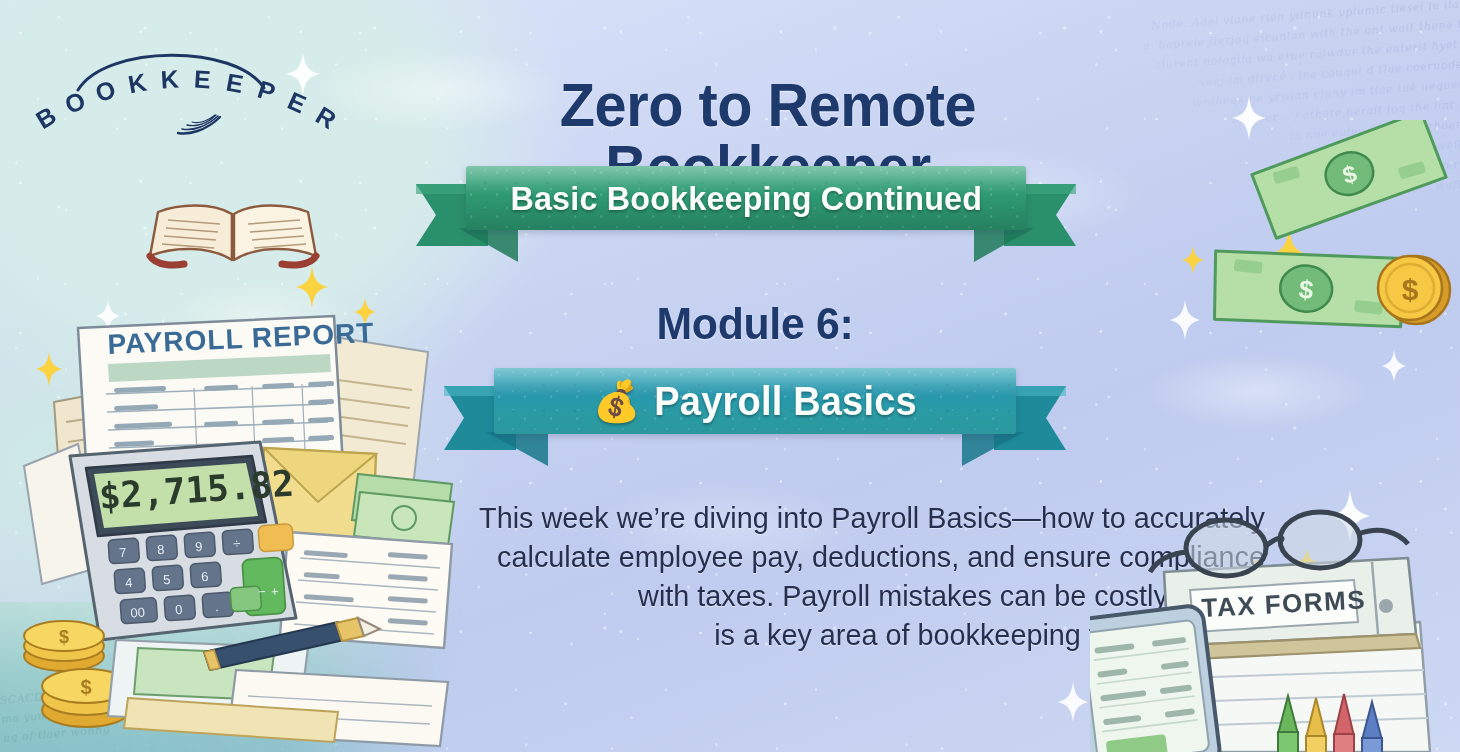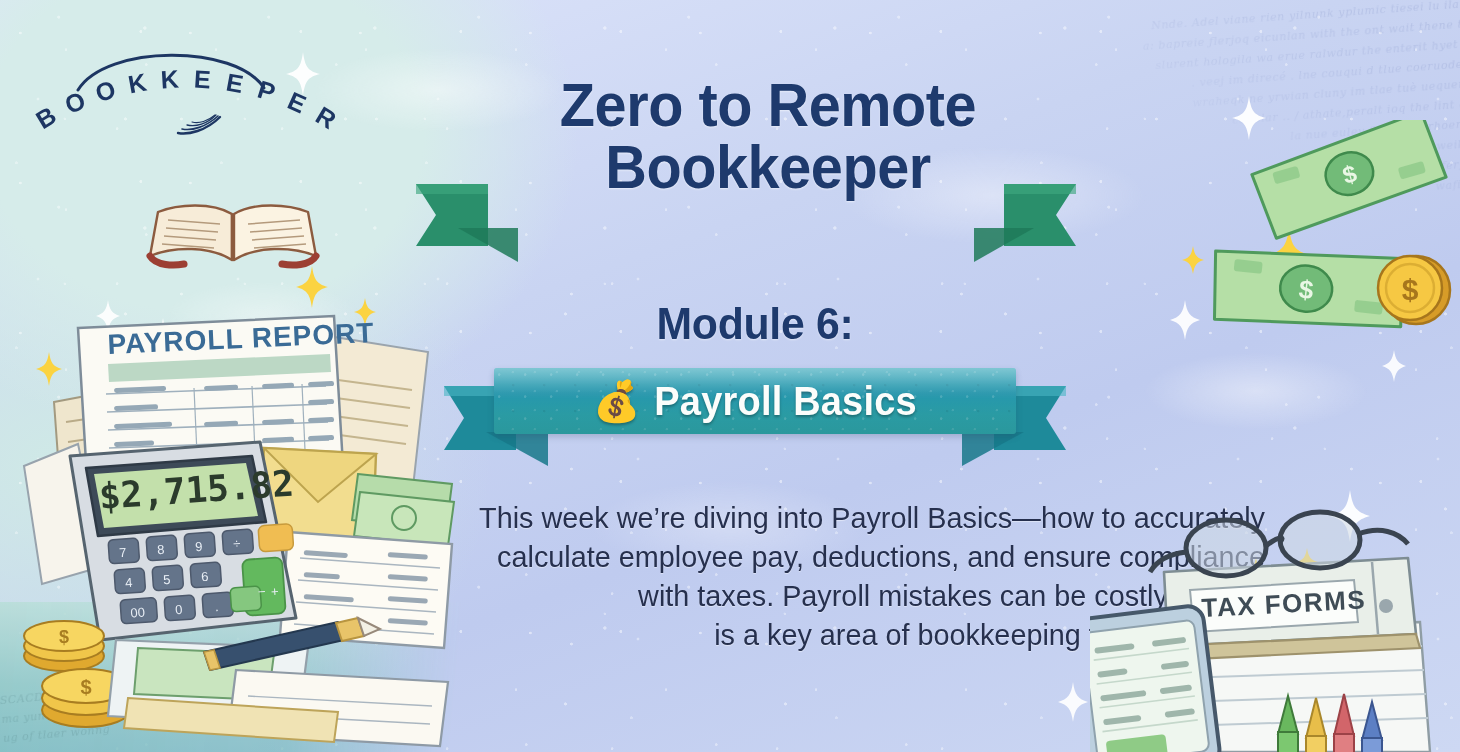--- a/index.html
+++ b/index.html
@@ -349,20 +349,27 @@
     </div>
     <div class="fold" style="left:42px;top:62px;">
       <svg width="60" height="34" viewBox="0 0 60 34">
           <path d="M0 0 L60 0 L60 34 Z" fill="#1f7a59" opacity=".85"></path>
         </svg>
     </div>
     <div class="fold" style="right:42px;top:62px;">
       <svg width="60" height="34" viewBox="0 0 60 34">
           <path d="M60 0 L0 0 L0 34 Z" fill="#1f7a59" opacity=".85"></path>
         </svg>
+    </div>
+    <div class="band">
+      <div class="noise"></div>
+      <div class="glossy"></div>
+      <div class="label">
+        <span>Basic Bookkeeping Continued</span>
+      </div>
     </div>
   </div>
 
   <div class="module">Module 6:</div>
 
   <div class="ribbon" id="ribbon-teal">
     <div class="tail" style="left:0;">
       <svg width="72" height="64" viewBox="0 0 72 64">
           <path d="M0 0 L72 0 L72 64 L0 64 L20 32 Z" fill="#1e8a9a"></path>
           <path d="M0 0 L72 0 L72 10 L0 10 Z" fill="#49b6c4" opacity=".6"></path>

